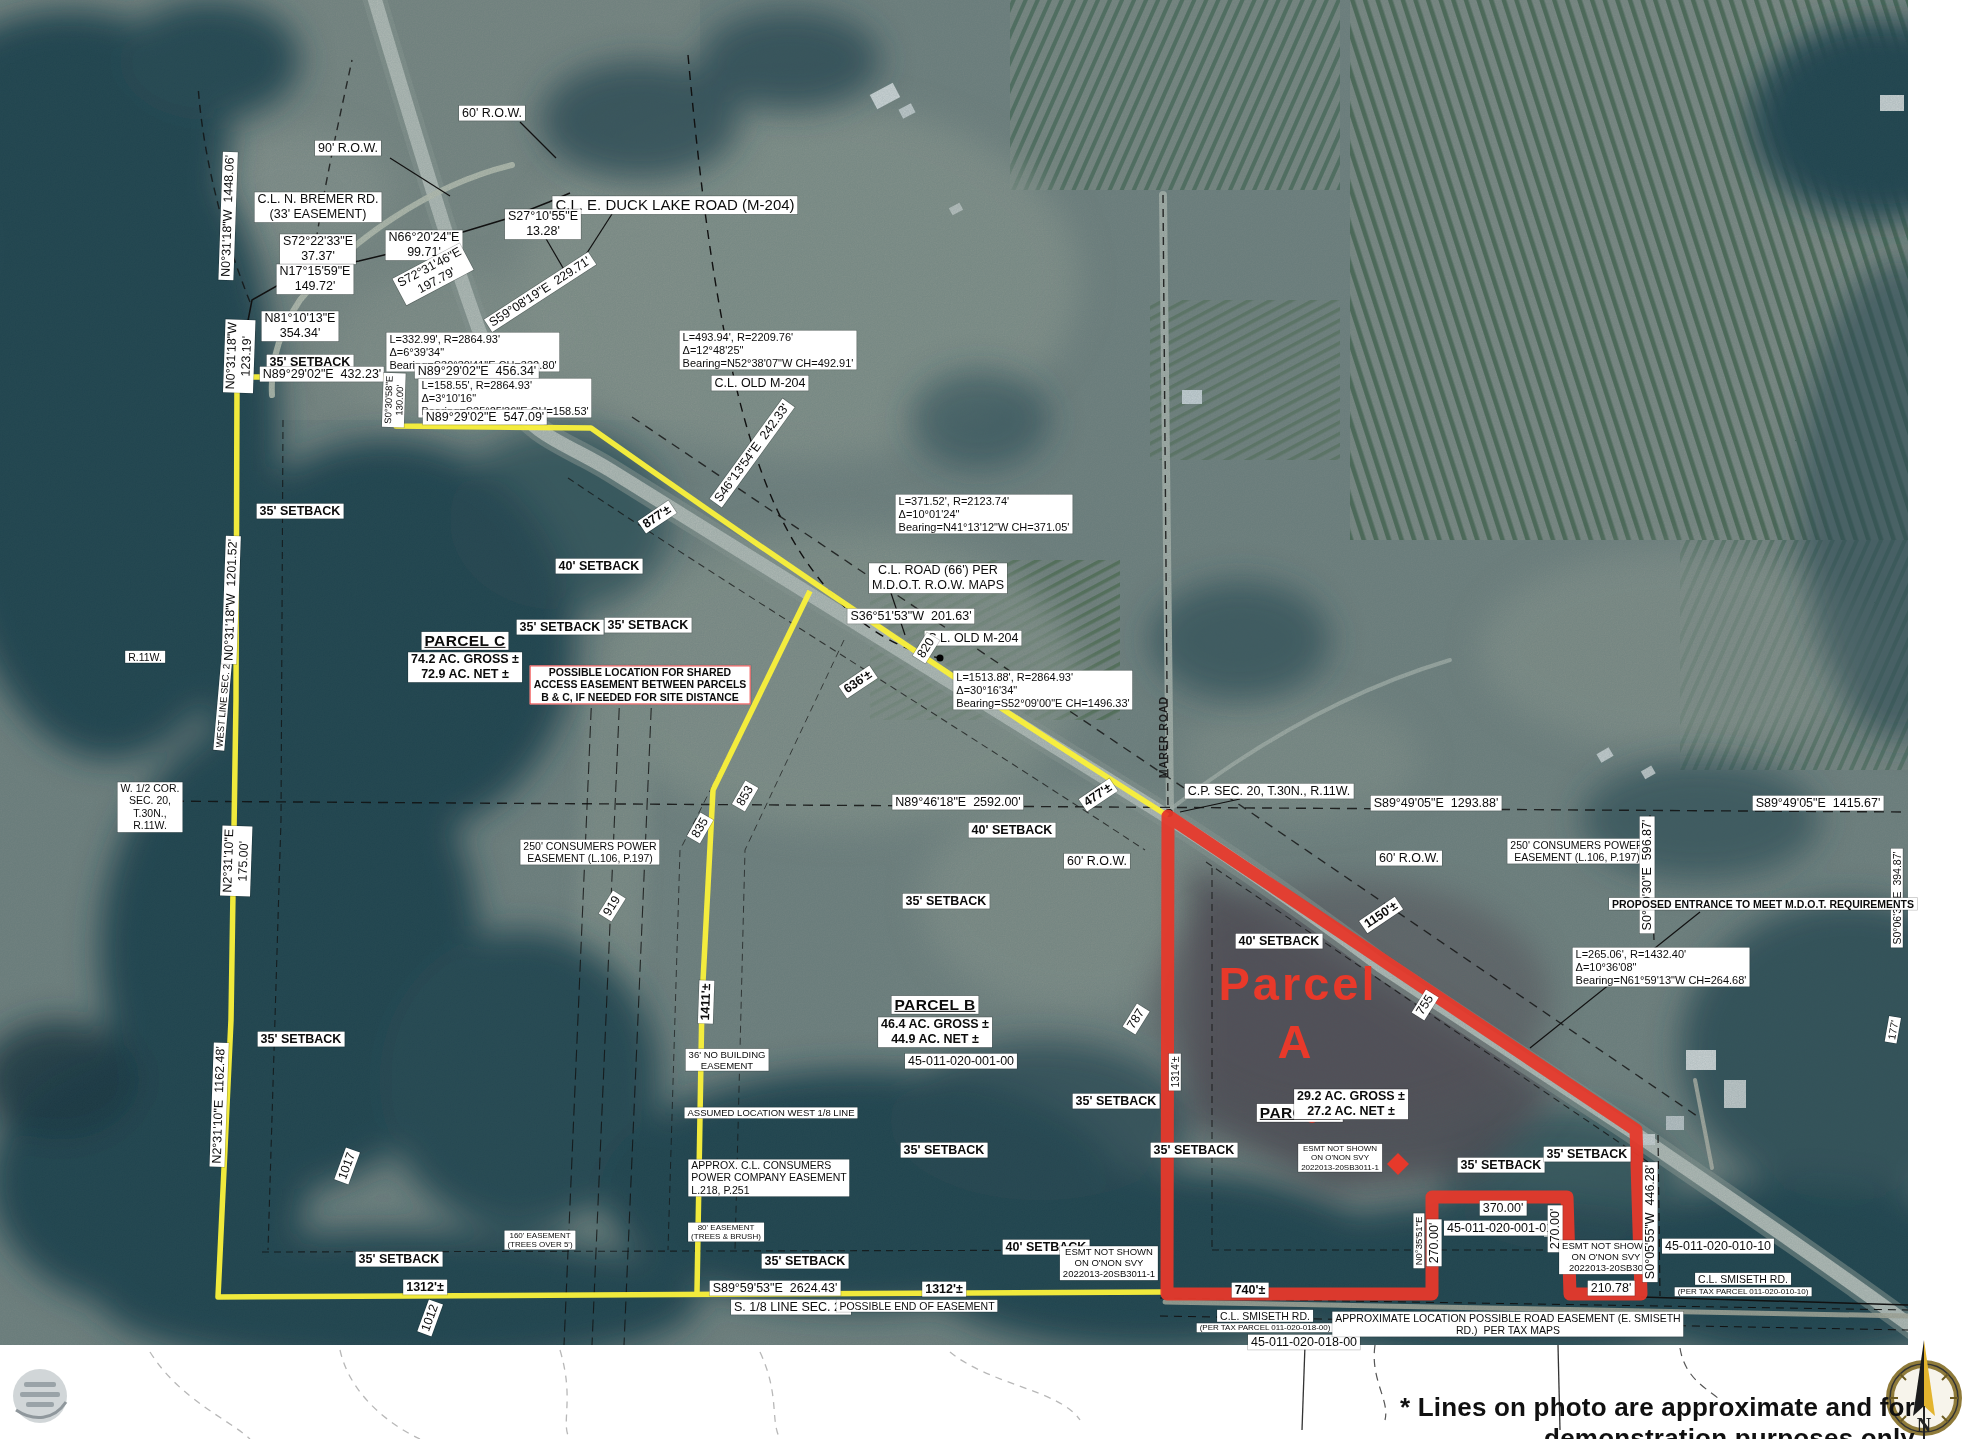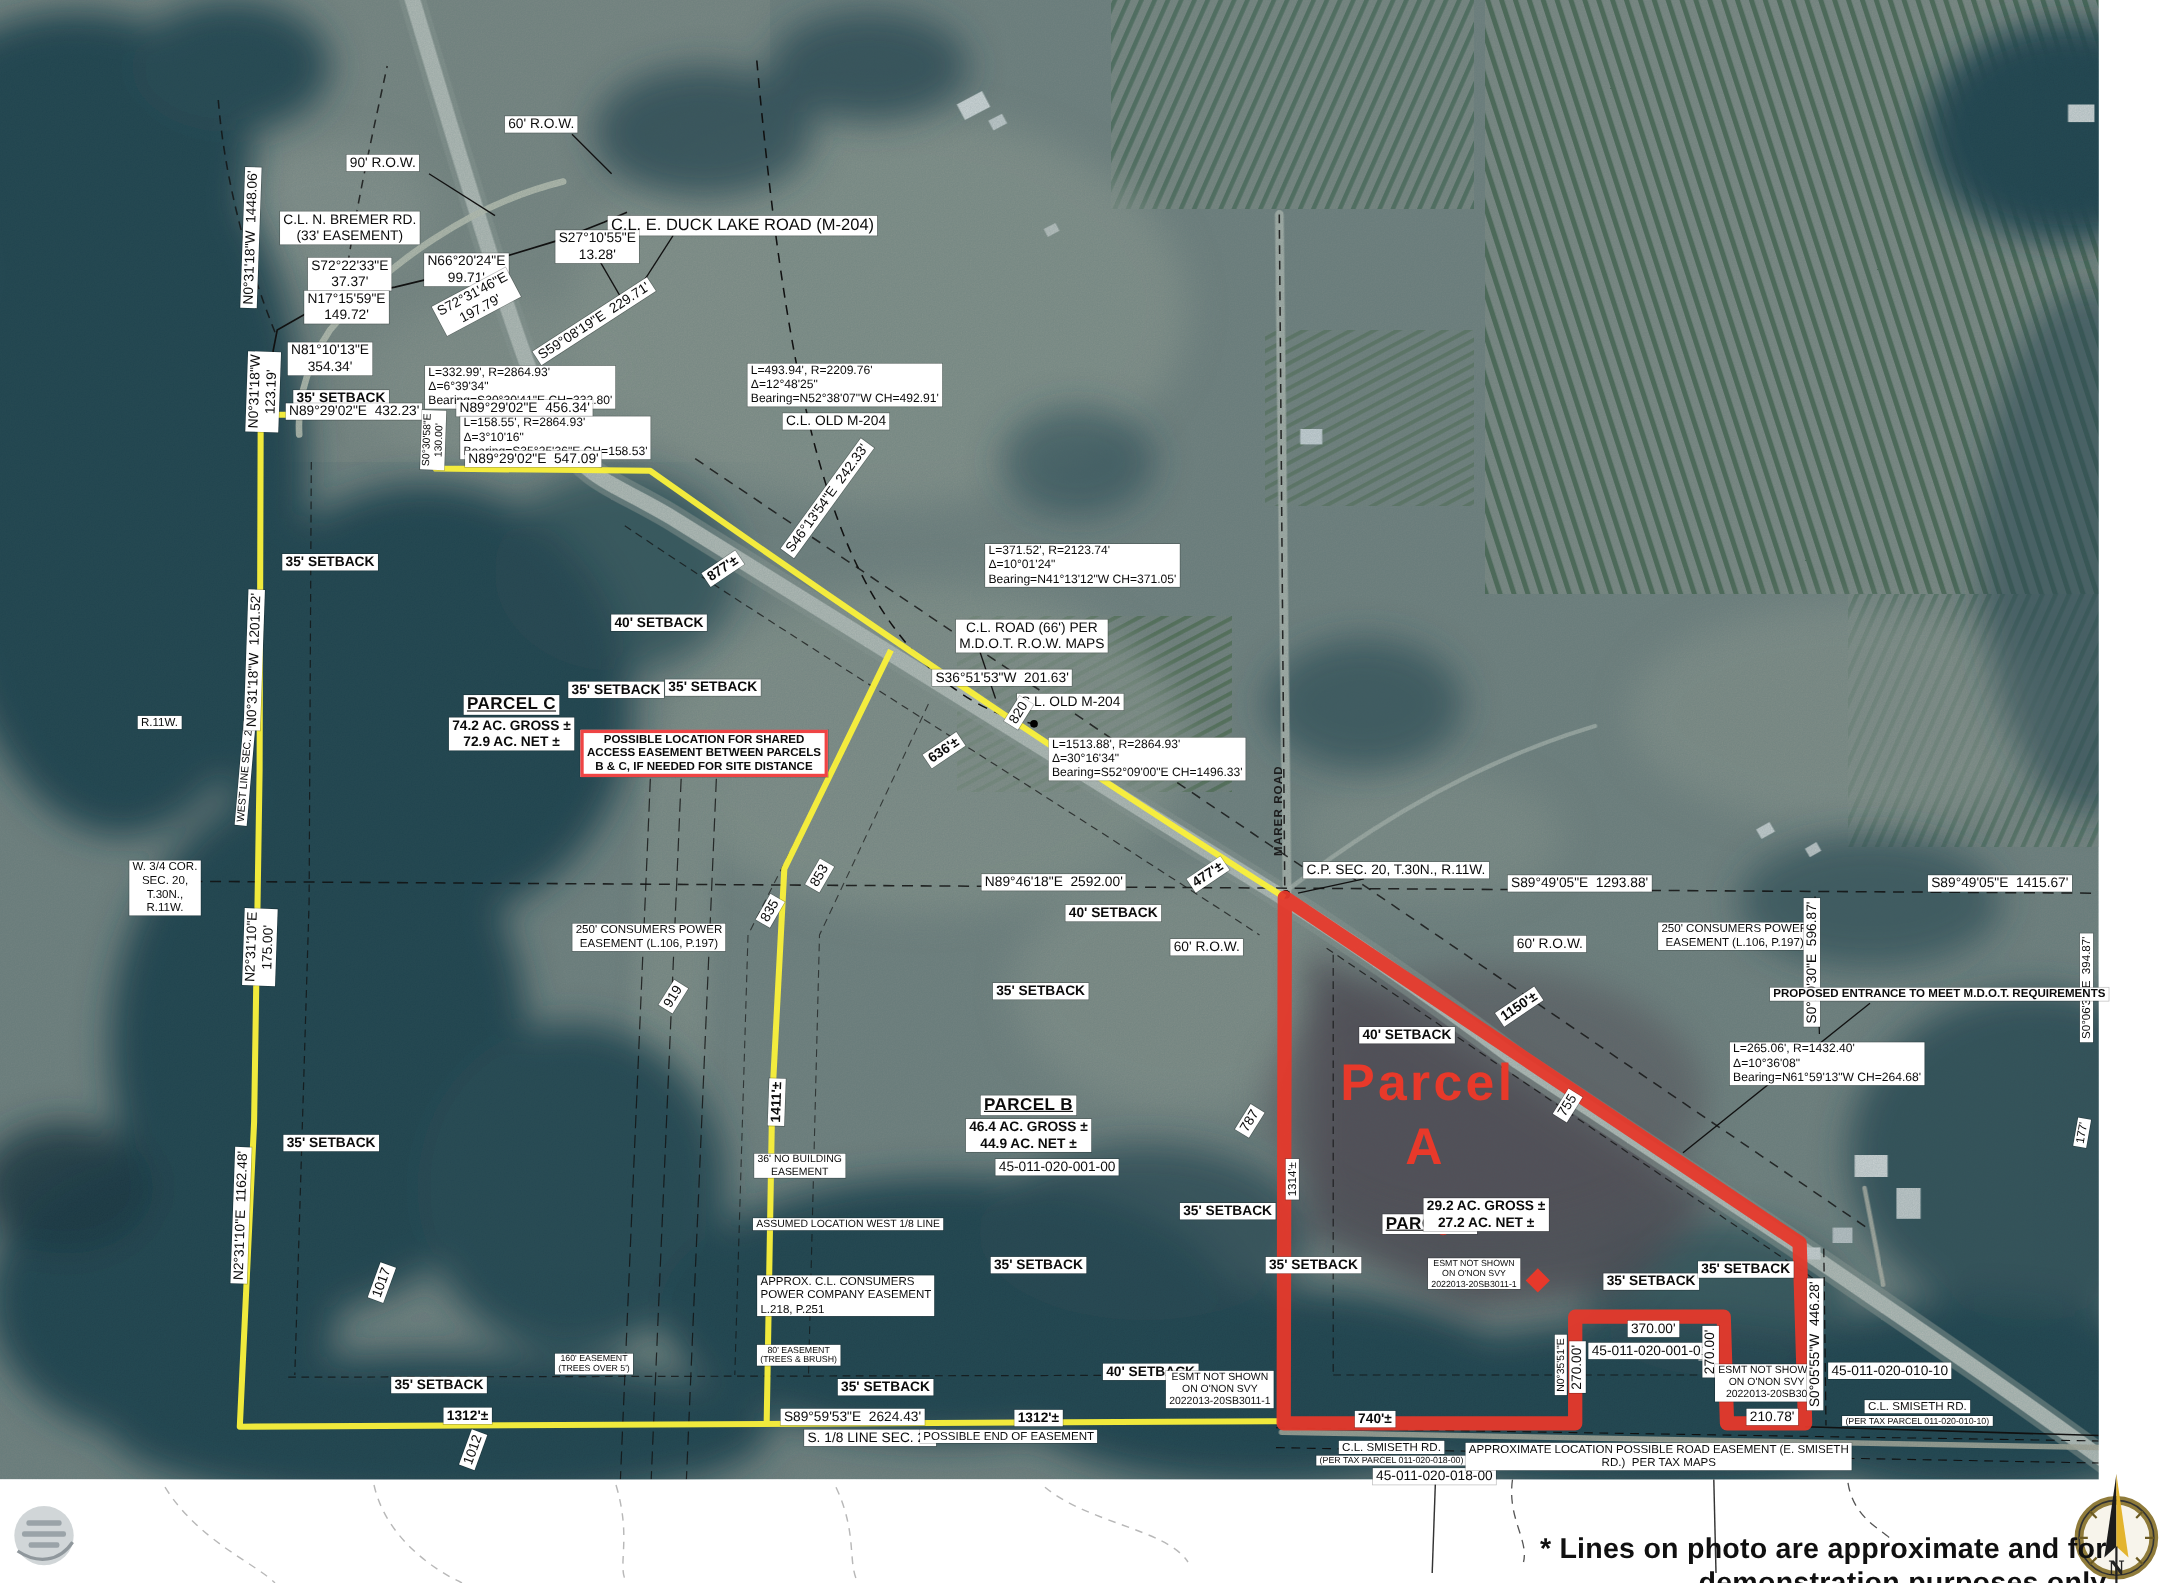--- a/index.html
+++ b/index.html
@@ -14,21 +14,21 @@
   .lg{font-size:15px;}
   .sm{font-size:10.5px;}
   .xs{font-size:9.5px;}
   .xxs{font-size:8px;}
   .curve{font-size:11px;text-align:left;}
   .left{text-align:left;}
   .hdr{font-weight:700;font-size:15.5px;text-decoration:underline;letter-spacing:.4px;}
   .plain{background:transparent;box-shadow:none;font-weight:700;color:#1c1c1c;letter-spacing:1px;}
   .red-big{background:transparent;box-shadow:none;color:#e8392a;font-weight:700;font-size:47px;
            letter-spacing:3px;}
-  .boxed{border:3px solid #ef4444;}
+  .boxed{border:1px solid #ef4444;}
   #disclaimer{position:absolute;left:1215px;top:1392px;width:700px;text-align:right;
               font-weight:700;font-size:26px;color:#101010;letter-spacing:.2px;}
 </style>
 </head>
 <body>
 
 <div id="stage">
 
   <svg id="photo-svg" width="1963" height="1439" viewBox="0 0 1963 1439">
     <defs>
@@ -366,21 +366,21 @@
       <div class="lbl b" style="left: 425px; top: 1287px; transform: translate(-50%, -50%) rotate(0deg);">1312'±</div>
       <div class="lbl b" style="left: 399px; top: 1259px; transform: translate(-50%, -50%) rotate(0deg);">35' SETBACK</div>
       <div class="lbl b" style="left: 301px; top: 1039px; transform: translate(-50%, -50%) rotate(0deg);">35' SETBACK</div>
       <div class="lbl" style="left: 347px; top: 1166px; transform: translate(-50%, -50%) rotate(-70deg);">1017</div>
       <div class="lbl" style="left: 430px; top: 1318px; transform: translate(-50%, -50%) rotate(-70deg);">1012</div>
       <div class="lbl" style="left: 219px; top: 1105px; transform: translate(-50%, -50%) rotate(-88deg);">N2°31'10"E  1162.48'</div>
       <div class="lbl" style="left: 236px; top: 861px; transform: translate(-50%, -50%) rotate(-88deg);">N2°31'10"E
 175.00'</div>
       <div class="lbl xs" style="left: 223px; top: 703px; transform: translate(-50%, -50%) rotate(-85deg);">WEST LINE SEC. 20</div>
       <div class="lbl" style="left: 231px; top: 600px; transform: translate(-50%, -50%) rotate(-88deg);">N0°31'18"W  1201.52'</div>
-      <div class="lbl sm" style="left: 150px; top: 807px; transform: translate(-50%, -50%) rotate(0deg);">W. 3/4 COR.
+      <div class="lbl sm" style="left: 150px; top: 807px; transform: translate(-50%, -50%) rotate(0deg);">W. 1/2 COR.
 SEC. 20,
 T.30N.,
 R.11W.</div>
       <div class="lbl sm" style="left: 145px; top: 657px; transform: translate(-50%, -50%) rotate(0deg);">R.11W.</div>
       <div class="lbl sm" style="left: 590px; top: 852px; transform: translate(-50%, -50%) rotate(0deg);">250' CONSUMERS POWER
 EASEMENT (L.106, P.197)</div>
       <div class="lbl" style="left: 612px; top: 906px; transform: translate(-50%, -50%) rotate(-58deg);">919</div>
       <div class="lbl b" style="left: 706px; top: 1002px; transform: translate(-50%, -50%) rotate(-88deg);">1411'±</div>
       <div class="lbl xs" style="left: 727px; top: 1060px; transform: translate(-50%, -50%) rotate(0deg);">36' NO BUILDING
 EASEMENT</div>

